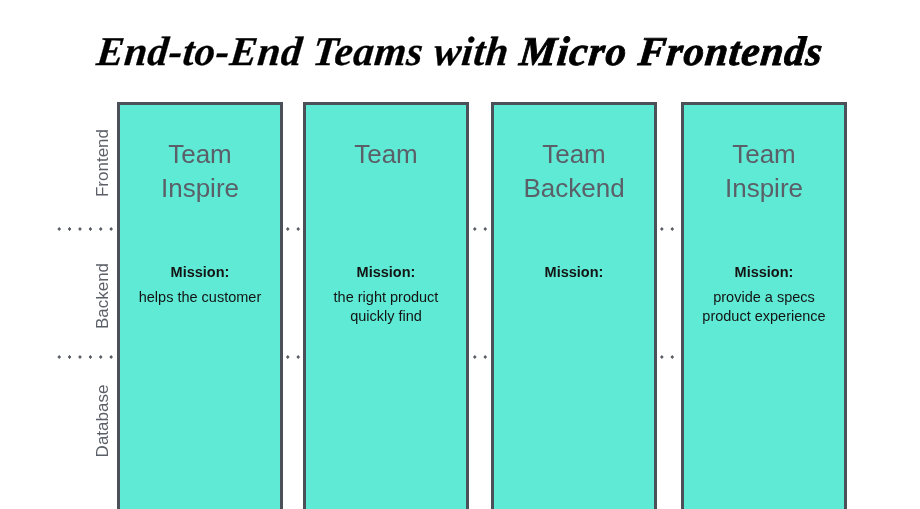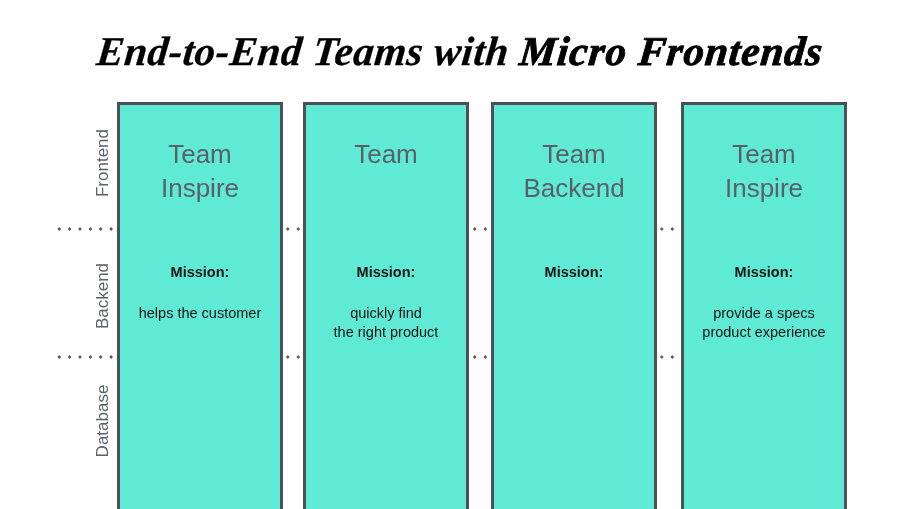--- a/index.html
+++ b/index.html
@@ -109,21 +109,21 @@
     top: 158px;
     width: calc(100% + 8px);
     text-align: center;
     font-size: 14.5px;
     line-height: 19px;
     color: #141414;
   }
   .mission-heading {
     display: block;
     font-weight: 700;
-    margin-bottom: 22px;
+    margin-bottom: 6px;
   }
   .mission-line { display: block; text-align: center; }
 </style>
 </head>
 <body>
 
 <div id="diagram-title">
   <span class="title-normal">End-to-End Teams with </span><span class="title-emph">Micro Frontends</span>
 </div>
 
@@ -150,22 +150,22 @@
     <span class="mission-line">helps the customer</span>
   </div>
 </div>
 
 <div class="team-card" id="team-card-1">
   <div class="team-name">
     <span class="nm-line">Team</span>
   </div>
   <div class="team-mission">
     <span class="mission-heading">Mission:</span>
+    <span class="mission-line">the right product</span>
     <span class="mission-line">quickly find</span>
-    <span class="mission-line">the right product</span>
   </div>
 </div>
 
 <div class="team-card" id="team-card-2">
   <div class="team-name">
     <span class="nm-line">Team</span>
     <span class="nm-line">Backend</span>
   </div>
   <div class="team-mission">
     <span class="mission-heading">Mission:</span>

